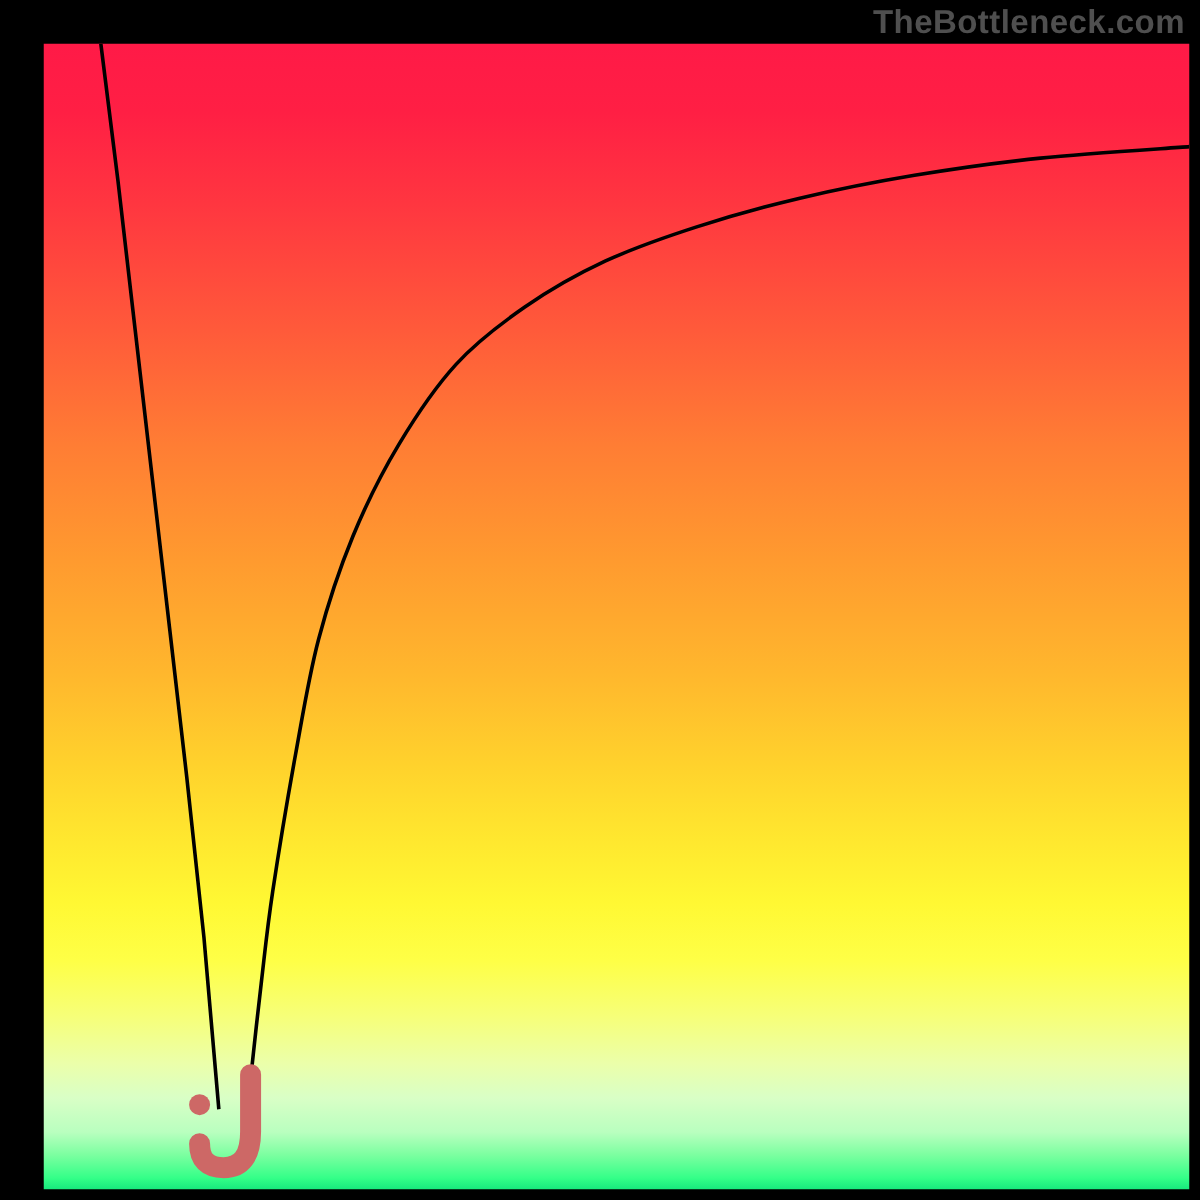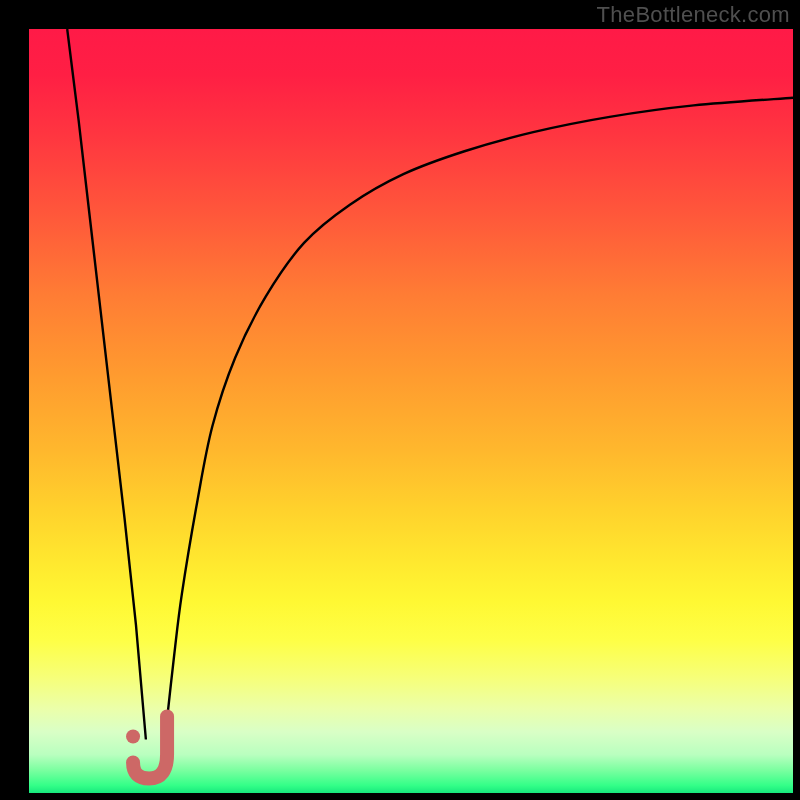--- a/index.html
+++ b/index.html
@@ -10,21 +10,21 @@
     background: #000;
     position: relative;
   }
   .watermark {
     position: absolute;
     top: 2px;
     right: 10px;
     color: #4f4f4f;
     font-family: Arial, Helvetica, sans-serif;
     font-size: 22px;
-    font-weight: 400;
+    font-weight: 700;
     letter-spacing: 0.3px;
     z-index: 5;
   }
   .plot-area {
     position: absolute;
     top: 29px;
     left: 29px;
     width: 764px;
     height: 764px;
     overflow: hidden;

